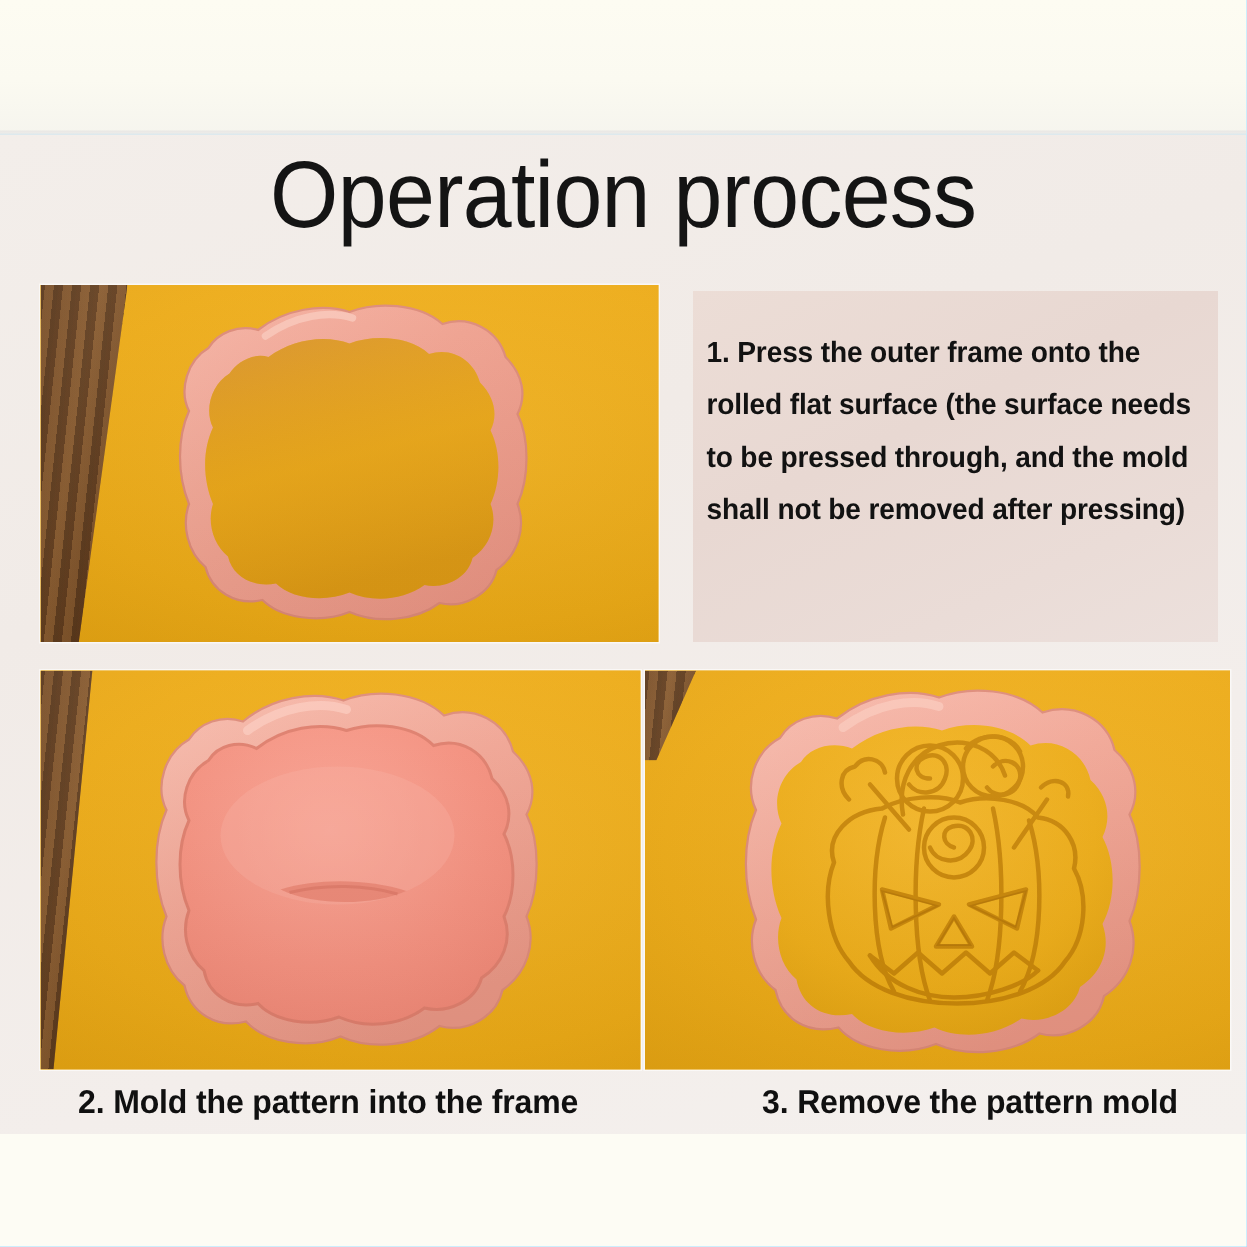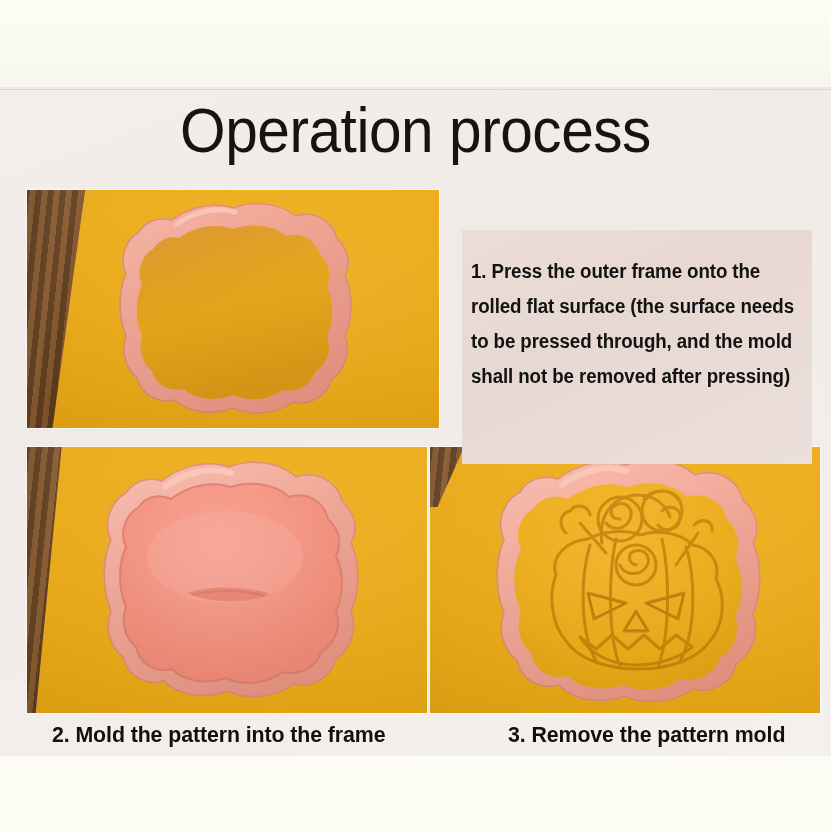--- a/index.html
+++ b/index.html
@@ -8,21 +8,21 @@
     background: #ffffff;
   }
   body {
     font-family: "Liberation Sans", sans-serif;
   }
   #page {
     position: relative;
     width: 831px;
     height: 831px;
     overflow: hidden;
-    background: #0369a1;
+    background: #7dd3fc;
   }
   
   #top-band {
     position: absolute;
     left: 0; top: 0;
     width: 831px; height: 89px;
     background: linear-gradient(180deg, #fdfcf2 0%, #fbfaf1 60%, #f6f5ee 100%);
   }
   #band-divider {
     position: absolute;
@@ -98,21 +98,20 @@
   
   .mold-svg { position: absolute; }
 
   
   #instruction-box {
     position: absolute;
     left: 462px; top: 194px;
     width: 350px; height: 234px;
     background: linear-gradient(155deg, #ecddd6 0%, #e8d8d2 40%, #eadcd7 75%, #ece0dc 100%);
     padding: 0;
-    margin-top: 36px;
   }
   #instruction-text {
     position: absolute;
     left: 9px; top: 24px;
     width: 340px;
     font-family: "Liberation Sans Narrow", "Liberation Sans", sans-serif;
     font-size: 19.5px;
     line-height: 35px;
     font-weight: bold;
     color: #121212;

